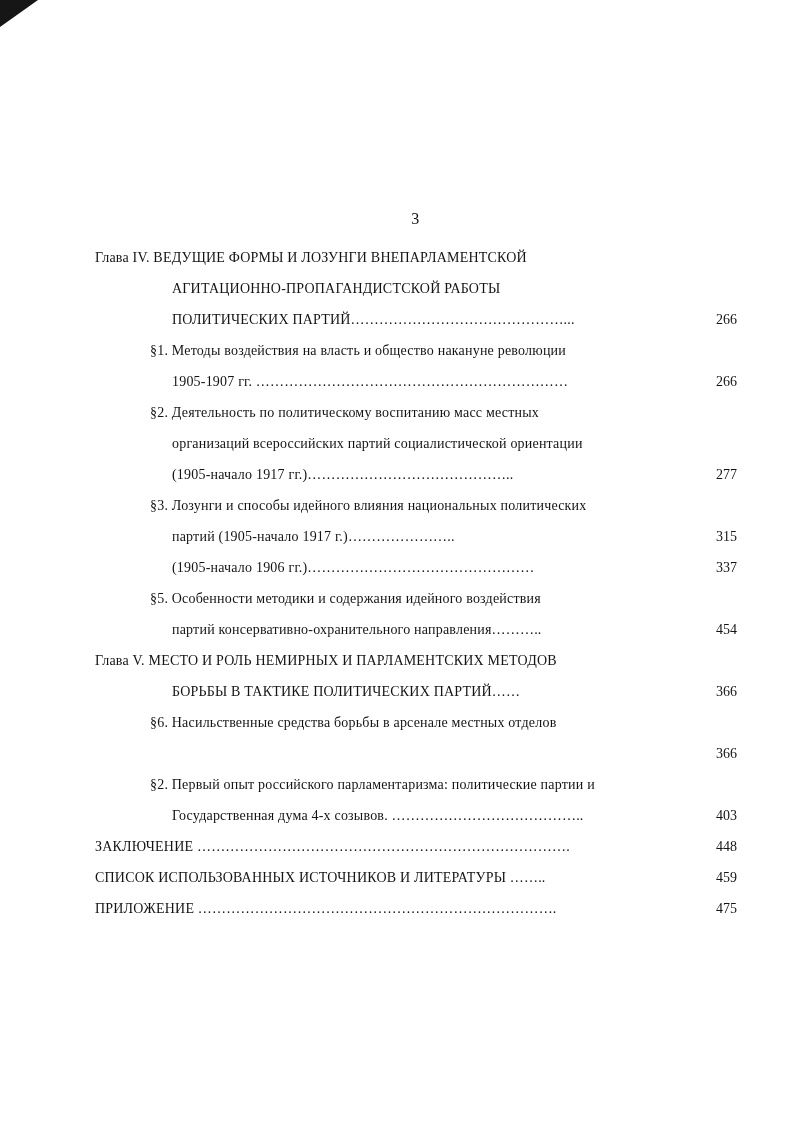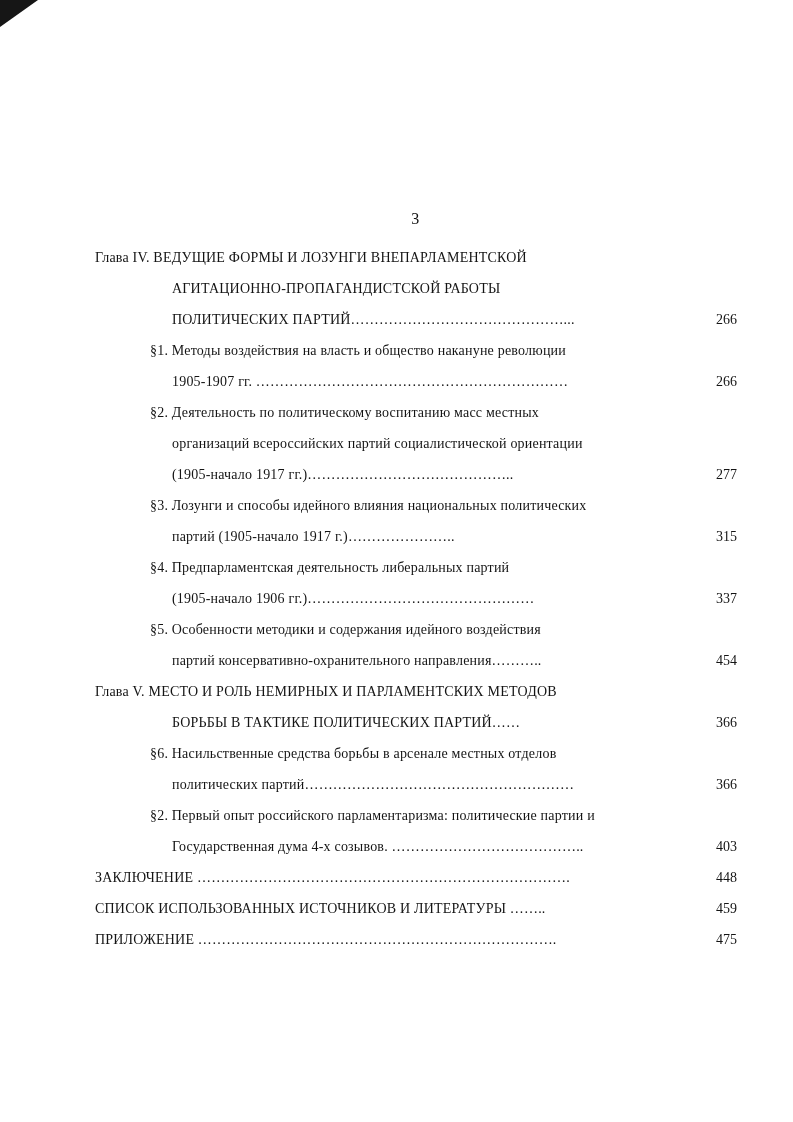--- a/index.html
+++ b/index.html
@@ -94,23 +94,20 @@
       <span class="toc-text">(1905-начало 1917 гг.)……………………………………..</span>
       <span class="toc-page">277</span>
     </div>
     <div class="toc-line indent-1">
       <span class="toc-text">§3. Лозунги и способы идейного влияния национальных политических</span>
     </div>
     <div class="toc-line indent-2">
       <span class="toc-text">партий (1905-начало 1917 г.)…………………..</span>
       <span class="toc-page">315</span>
     </div>
-    <div class="toc-line indent-1">
-      <span class="toc-text">§4. Предпарламентская деятельность либеральных партий</span>
-    </div>
     <div class="toc-line indent-2">
       <span class="toc-text">(1905-начало 1906 гг.)…………………………………………</span>
       <span class="toc-page">337</span>
     </div>
     <div class="toc-line indent-1">
       <span class="toc-text">§5. Особенности методики и содержания идейного воздействия</span>
     </div>
     <div class="toc-line indent-2">
       <span class="toc-text">партий консервативно-охранительного направления………..</span>
       <span class="toc-page">454</span>
@@ -119,21 +116,20 @@
       <span class="toc-text">Глава V. МЕСТО И РОЛЬ  НЕМИРНЫХ  И ПАРЛАМЕНТСКИХ МЕТОДОВ</span>
     </div>
     <div class="toc-line indent-2">
       <span class="toc-text">БОРЬБЫ В ТАКТИКЕ ПОЛИТИЧЕСКИХ ПАРТИЙ……</span>
       <span class="toc-page">366</span>
     </div>
     <div class="toc-line indent-1">
       <span class="toc-text">§6. Насильственные средства борьбы в арсенале местных отделов</span>
     </div>
     <div class="toc-line indent-2">
-      <span class="toc-text">политических партий…………………………………………………</span>
       <span class="toc-page">366</span>
     </div>
     <div class="toc-line indent-1">
       <span class="toc-text">§2. Первый опыт российского парламентаризма: политические партии  и</span>
     </div>
     <div class="toc-line indent-2">
       <span class="toc-text">Государственная дума 4-х созывов. …………………………………..</span>
       <span class="toc-page">403</span>
     </div>
     <div class="toc-line indent-0">

